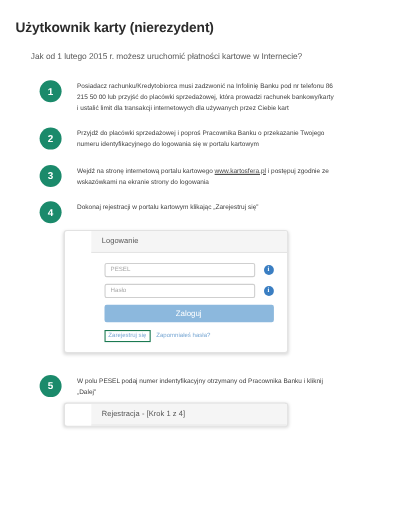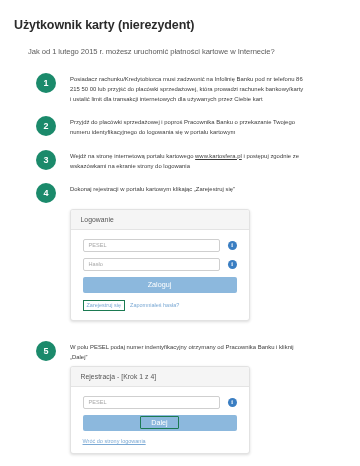--- a/index.html
+++ b/index.html
@@ -82,20 +82,21 @@
     display: flex;
     justify-content: center;
   }
   .card {
     width: 178px;
     background: #ffffff;
     border: 1px solid #e2e2e2;
     border-radius: 3px;
     box-shadow: 0 1px 3px rgba(0,0,0,0.14);
     overflow: hidden;
+    padding-left: 24px;
   }
   .card-header {
     background: #f5f5f5;
     border-bottom: 1px solid #e4e4e4;
     padding: 6px 10px 6px 10px;
     font-size: 6.8px;
     color: #555555;
     letter-spacing: 0.05px;
   }
   .card-body {
@@ -239,27 +240,17 @@
     </div>
 
     <div class="step gap-s5">
       <div class="step-badge">5</div>
       <div class="step-text">W polu PESEL podaj numer indentyfikacyjny otrzymany od Pracownika Banku i kliknij „Dalej”</div>
     </div>
 
     <div class="card-wrap card-block-2">
       <div class="card">
         <div class="card-header">Rejestracja - [Krok 1 z 4]</div>
-        <div class="card-body">
-          <div class="field-row">
-            <div class="text-input">PESEL</div>
-            <div class="info-icon">i</div>
-          </div>
-          <div class="btn-primary">
-            <span class="btn-highlight-box">Dalej</span>
-          </div>
-          <a href="#" class="link-back">Wróć do strony logowania</a>
-        </div>
       </div>
     </div>
 
   </div>
 </div>
 
 </body></html>

